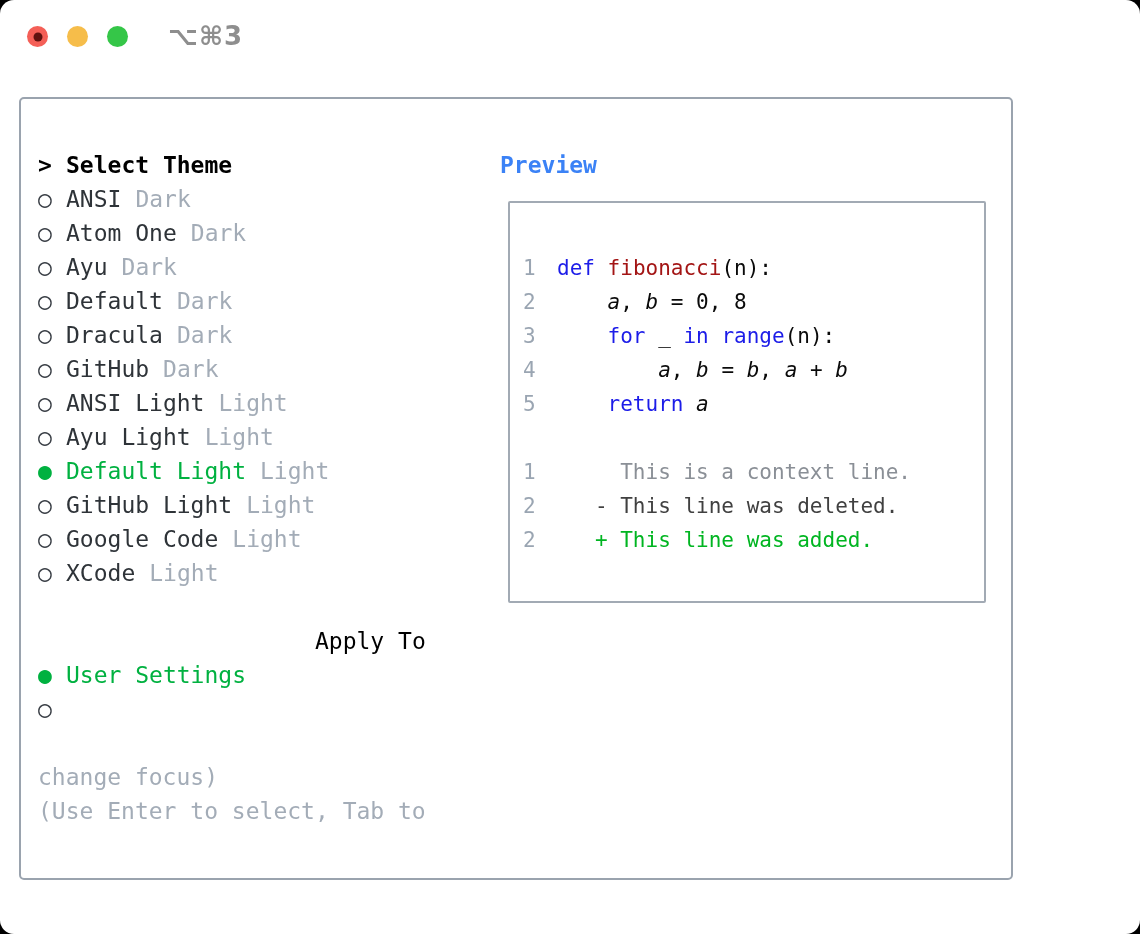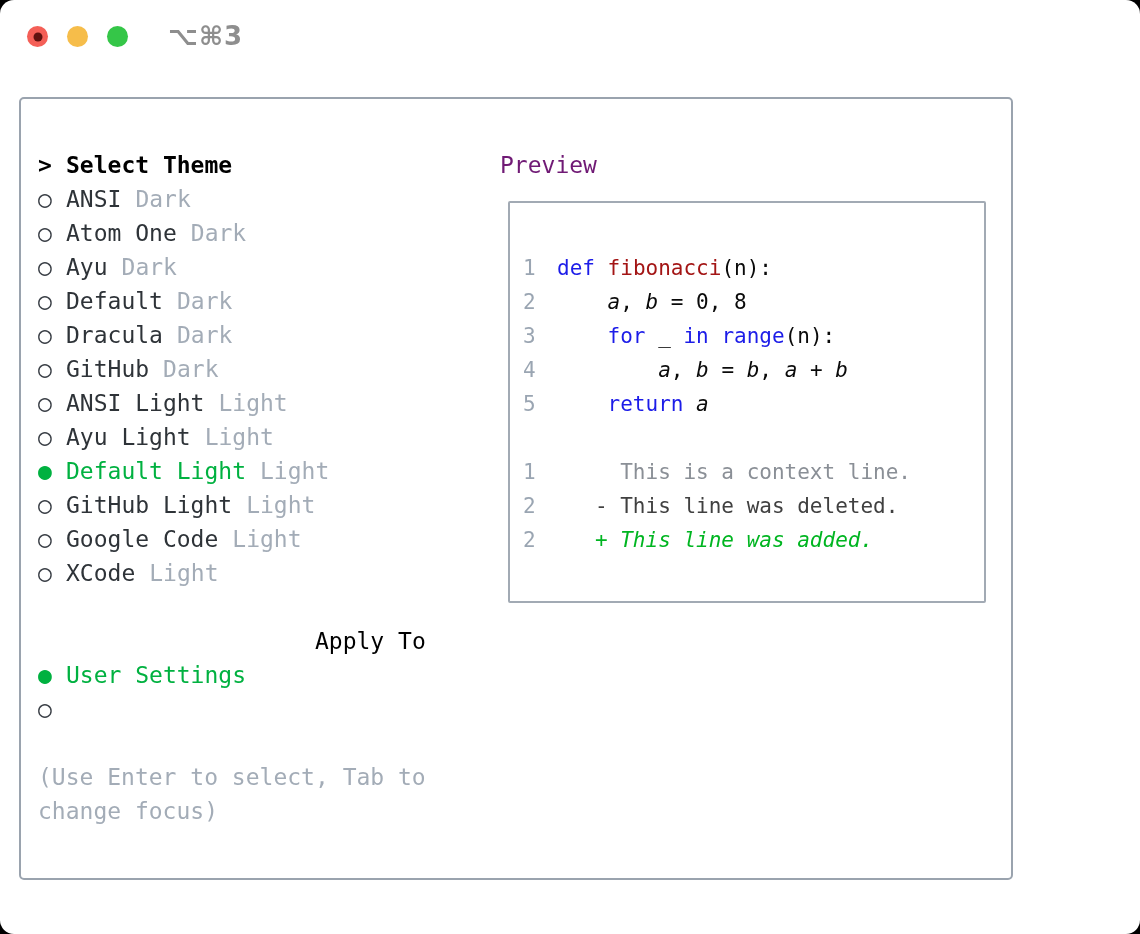--- a/index.html
+++ b/index.html
@@ -39,35 +39,35 @@
   .hdr { font-weight:bold; color:#000; }
   .hdr .marker { color:#000; }
   .item { color:#2e3338; cursor:default; }
   .item .marker { color:#3c4148; }
   .item.selected, .item.selected .marker { color:#00b140; }
   .tag { color:#a3acb7; margin-left:14px; }
   .subhdr { color:#000;justify-content:flex-end; }
   .hint { color:#a3acb7; }
 
   
-  .preview-title { position:absolute; left:479px; top:49px; font-weight:normal; color:#701a75; }
+  .preview-title { position:absolute; left:479px; top:49px; font-weight:bold; color:#3b82f6; }
   .preview-box {
     position:absolute; left:487px; top:102px; width:478px; height:402px;
     border:2px solid #a2aab4; border-radius:2px; box-sizing:border-box;
     padding:48px 0 0 13px; overflow:hidden;
   }
   .pline { height:34px; display:flex; align-items:center; white-space:pre; font-size:21px; }
   .gutter { display:inline-block; width:14px; margin-right:20px; color:#9aa5b2; }
   .tok-pl { color:#0a0a0a; }
   .tok-kw { color:#1c1ce8; }
   .tok-fn { color:#a31515; }
   .tok-var { color:#0a0a0a; font-style:italic; }
   .diff-ctx { color:#8a8f96; }
   .diff-del { color:#404040; }
-  .diff-add { color:#00b521;font-style:italic; }
+  .diff-add { color:#00b521; }
 </style>
 </head>
 <body>
 
 <div class="window">
 
   <div class="titlebar">
     <div class="lights">
       <div class="light light-red">
         <div class="dot"></div>
@@ -100,22 +100,22 @@
         </div>
       <div class="spacer"></div>
       <div class="row subhdr">
         <span class="marker"> </span><span>Apply To</span>
       </div>
       <div id="apply-list">
           <div class="row item selected"><span class="marker">●</span><span>User Settings</span></div>
           <div class="row item"><span class="marker">○</span></div>
         </div>
       <div class="spacer"></div>
+      <div class="row hint">change focus)</div>
       <div class="row hint">(Use Enter to select, Tab to</div>
-      <div class="row hint">change focus)</div>
     </div>
 
     <div class="row preview-title">Preview</div>
 
     <div class="preview-box">
       <div id="code-lines">
           <div class="pline"><span class="gutter">1</span><span class="tok-kw">def</span><span class="tok-pl"> </span><span class="tok-fn">fibonacci</span><span class="tok-pl">(n):</span></div>
           <div class="pline"><span class="gutter">2</span><span class="tok-pl">    </span><span class="tok-var">a</span><span class="tok-pl">, </span><span class="tok-var">b</span><span class="tok-pl"> = 0, 8</span></div>
           <div class="pline"><span class="gutter">3</span><span class="tok-pl">    </span><span class="tok-kw">for</span><span class="tok-pl"> _ </span><span class="tok-kw">in</span><span class="tok-pl"> </span><span class="tok-kw">range</span><span class="tok-pl">(n):</span></div>
           <div class="pline"><span class="gutter">4</span><span class="tok-pl">        </span><span class="tok-var">a</span><span class="tok-pl">, </span><span class="tok-var">b</span><span class="tok-pl"> = </span><span class="tok-var">b</span><span class="tok-pl">, </span><span class="tok-var">a</span><span class="tok-pl"> + </span><span class="tok-var">b</span></div>

